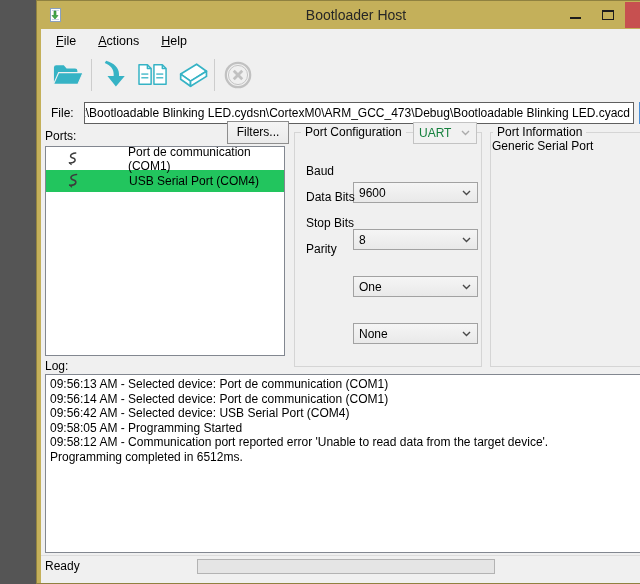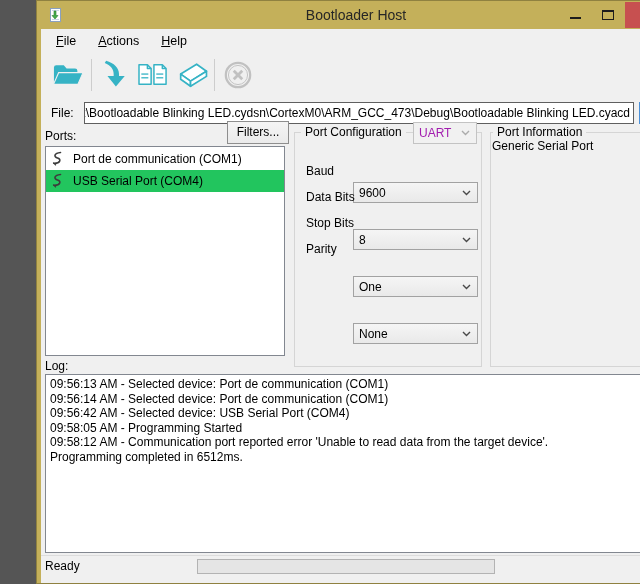--- a/index.html
+++ b/index.html
@@ -43,36 +43,36 @@
   .browse-btn { position:absolute; left:602px; top:101px; width:29px; height:22px;
                 background:#e5f1fb; border:1px solid #4a90d9; text-align:center;
                 line-height:16px; font-size:12px; }
   
   .ports-label { position:absolute; left:8px; top:128px; }
   .filters-btn { position:absolute; left:190px; top:120px; width:62px; height:23px;
                  background:linear-gradient(#f5f5f5,#eaeaea); border:1px solid #8e8e8e;
                  text-align:center; line-height:21px; font-size:12px; }
   .ports-list { position:absolute; left:8px; top:145px; width:240px; height:210px;
                 background:#fff; border:1px solid #828790; padding-top:1px; }
-  .port-item { height:22px; display:flex; align-items:center; padding-left:4px; }
+  .port-item { height:22px; display:flex; align-items:center; padding-left:20px;gap:40px; }
   .port-item.selected { background:#22c55e; }
   .port-item svg { margin-right:9px; }
   
   .group { position:absolute; border:1px solid #d5d5d5; }
   .group-pc { left:257px; top:131px; width:188px; height:235px; }
   .group-pi { left:453px; top:131px; width:177px; height:235px; }
   .group-title { position:absolute; top:-8px; left:6px; background:#f0f0f0; padding:0 4px; }
   .uart-combo { position:absolute; top:-11px; left:118px; width:64px; height:22px; }
   .pc-row-label { position:absolute; left:11px; }
   .pc-combo { position:absolute; left:58px; width:125px; height:21px; }
   .combo { background:linear-gradient(#f5f5f5,#e9e9e9); border:1px solid #a2a2a2;
            display:flex; align-items:center; padding:0 5px; position:relative; }
   .combo .cv { flex:1; }
   .combo svg { position:absolute; right:6px; top:50%; transform:translateY(-50%); }
-  .combo.disabled { background:#f1f1f1; border-color:#c3c3c3; color:#a21caf; }
+  .combo.disabled { background:#f1f1f1; border-color:#c3c3c3; color:#15803d; }
   .pi-text { position:absolute; left:1px; top:6px; }
   
   .log-label { position:absolute; left:8px; top:358px; }
   .log-box { position:absolute; left:8px; top:373px; width:617px; height:179px;
              background:#fff; border:1px solid #828790; padding:2px 4px; overflow:hidden; }
   .log-line { font-size:12px; line-height:14.6px; white-space:nowrap; }
   
   .statusbar { position:absolute; left:4px; top:554px; width:629px; height:36px;
                background:#f0f0f0; border-top:1px solid #dcdcdc; }
   .status-text { position:absolute; left:4px; top:3px; }

